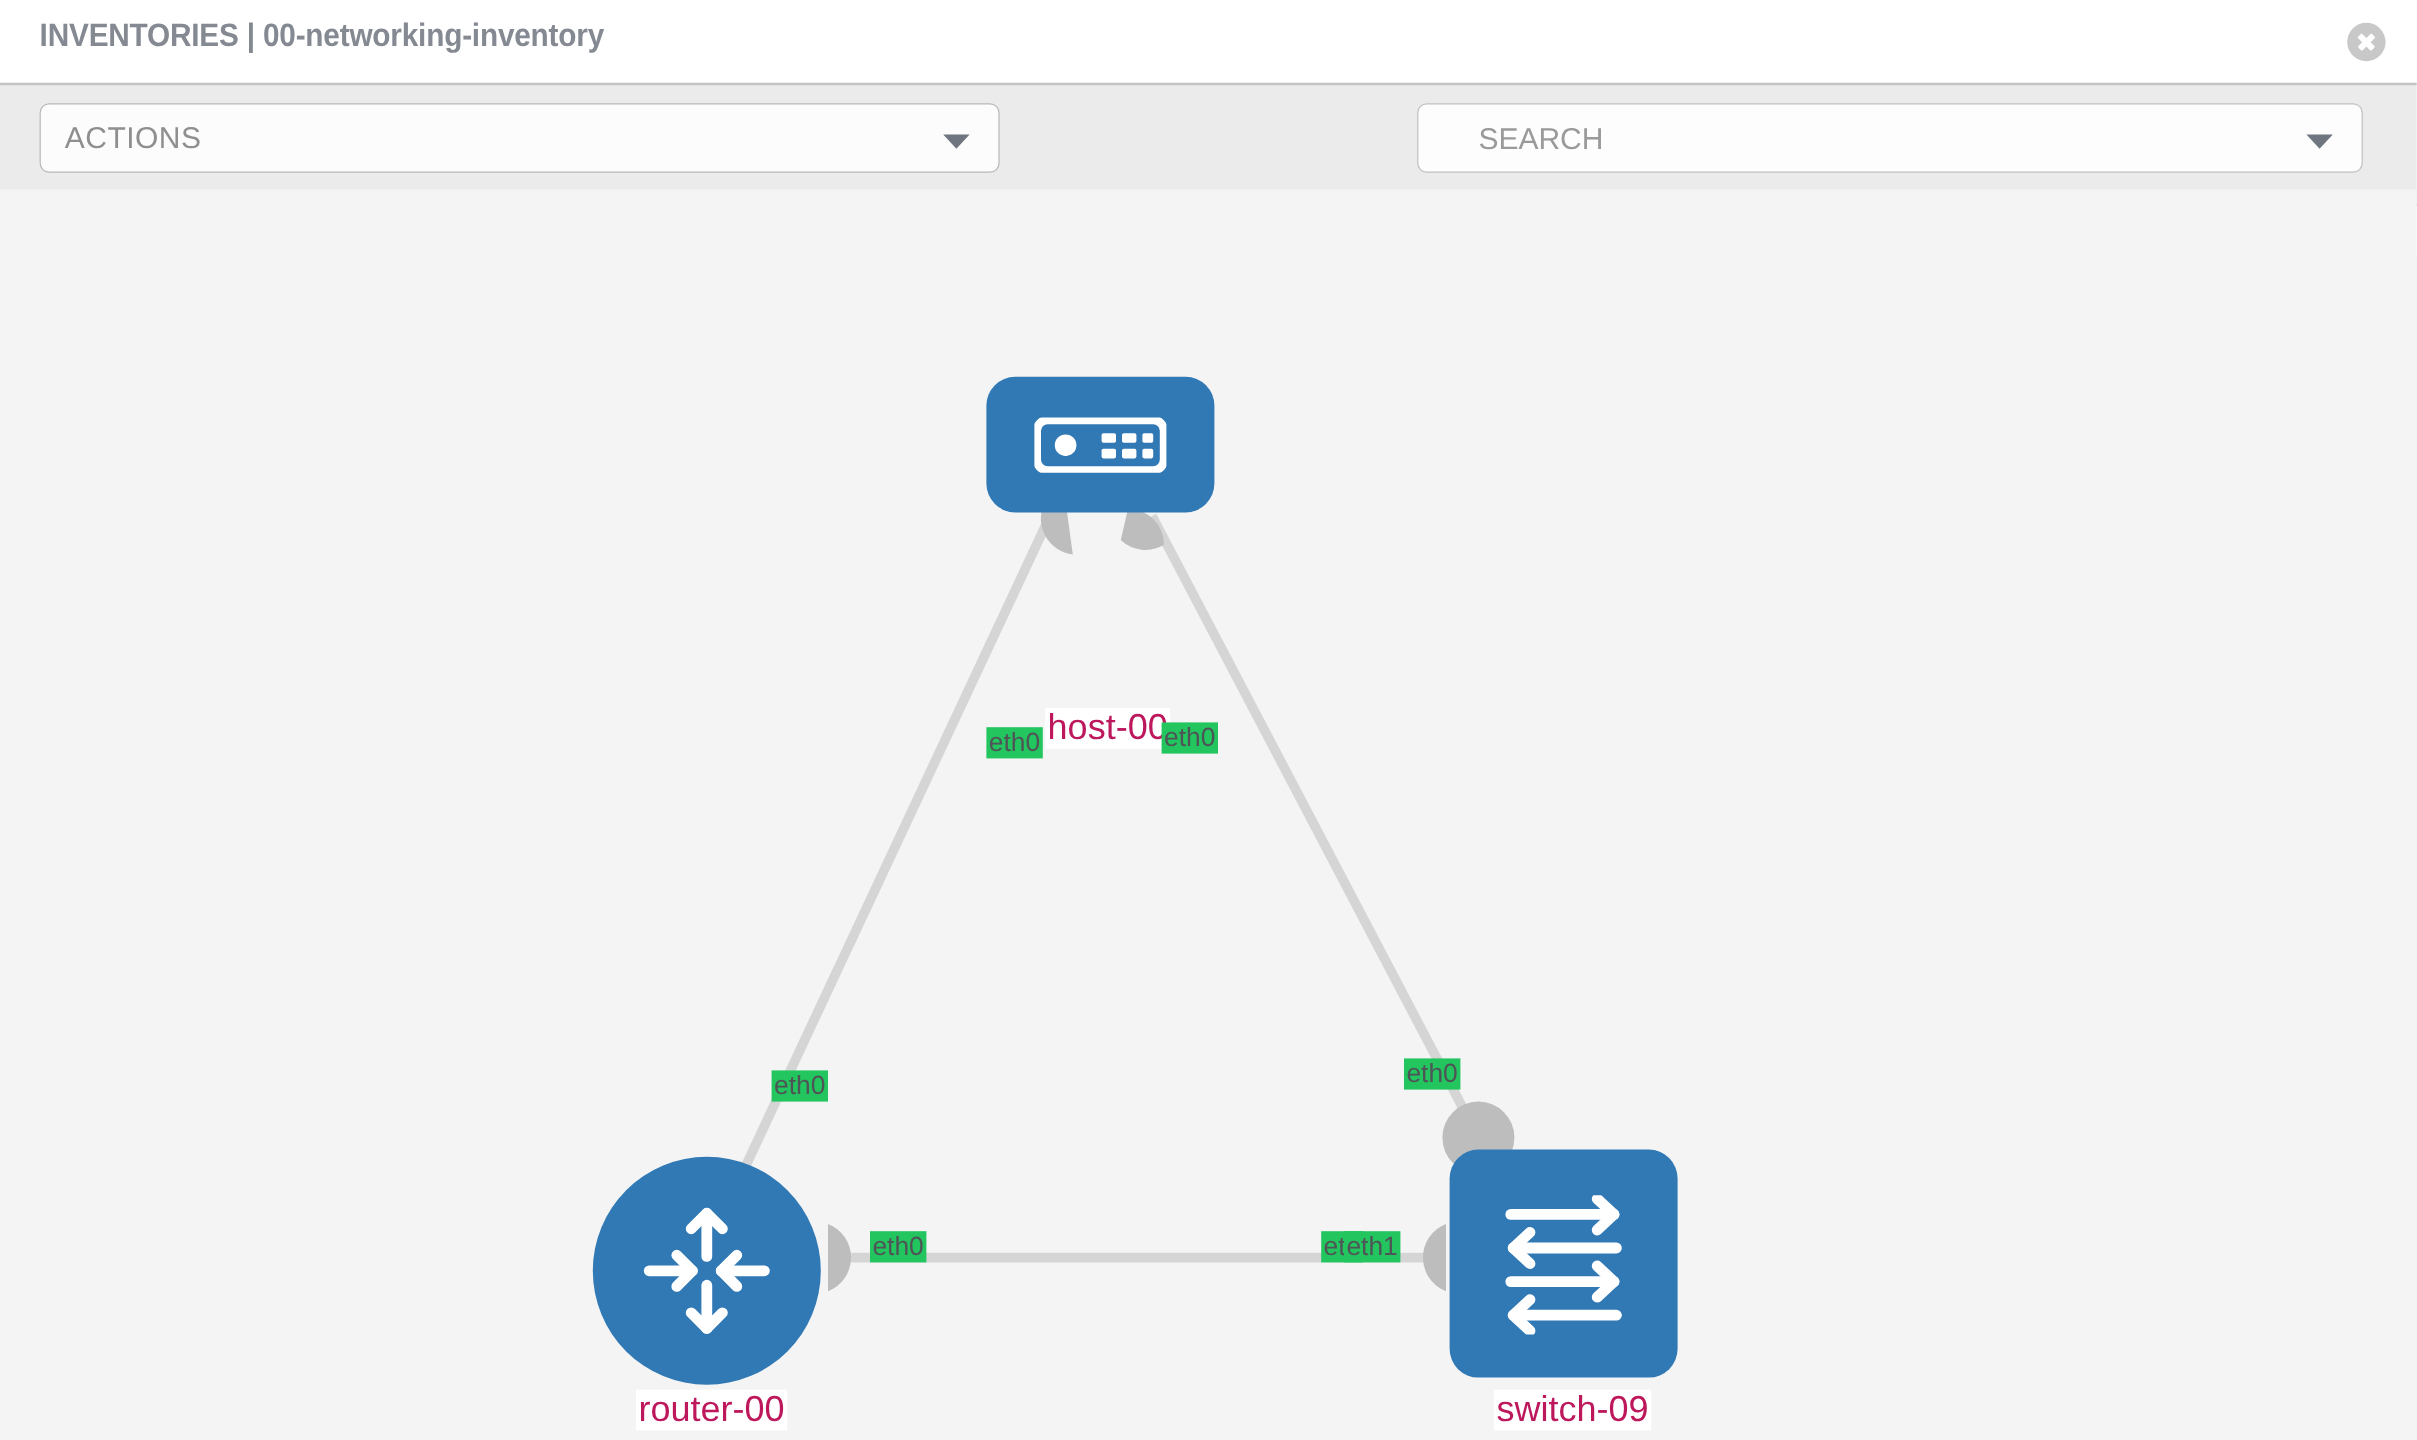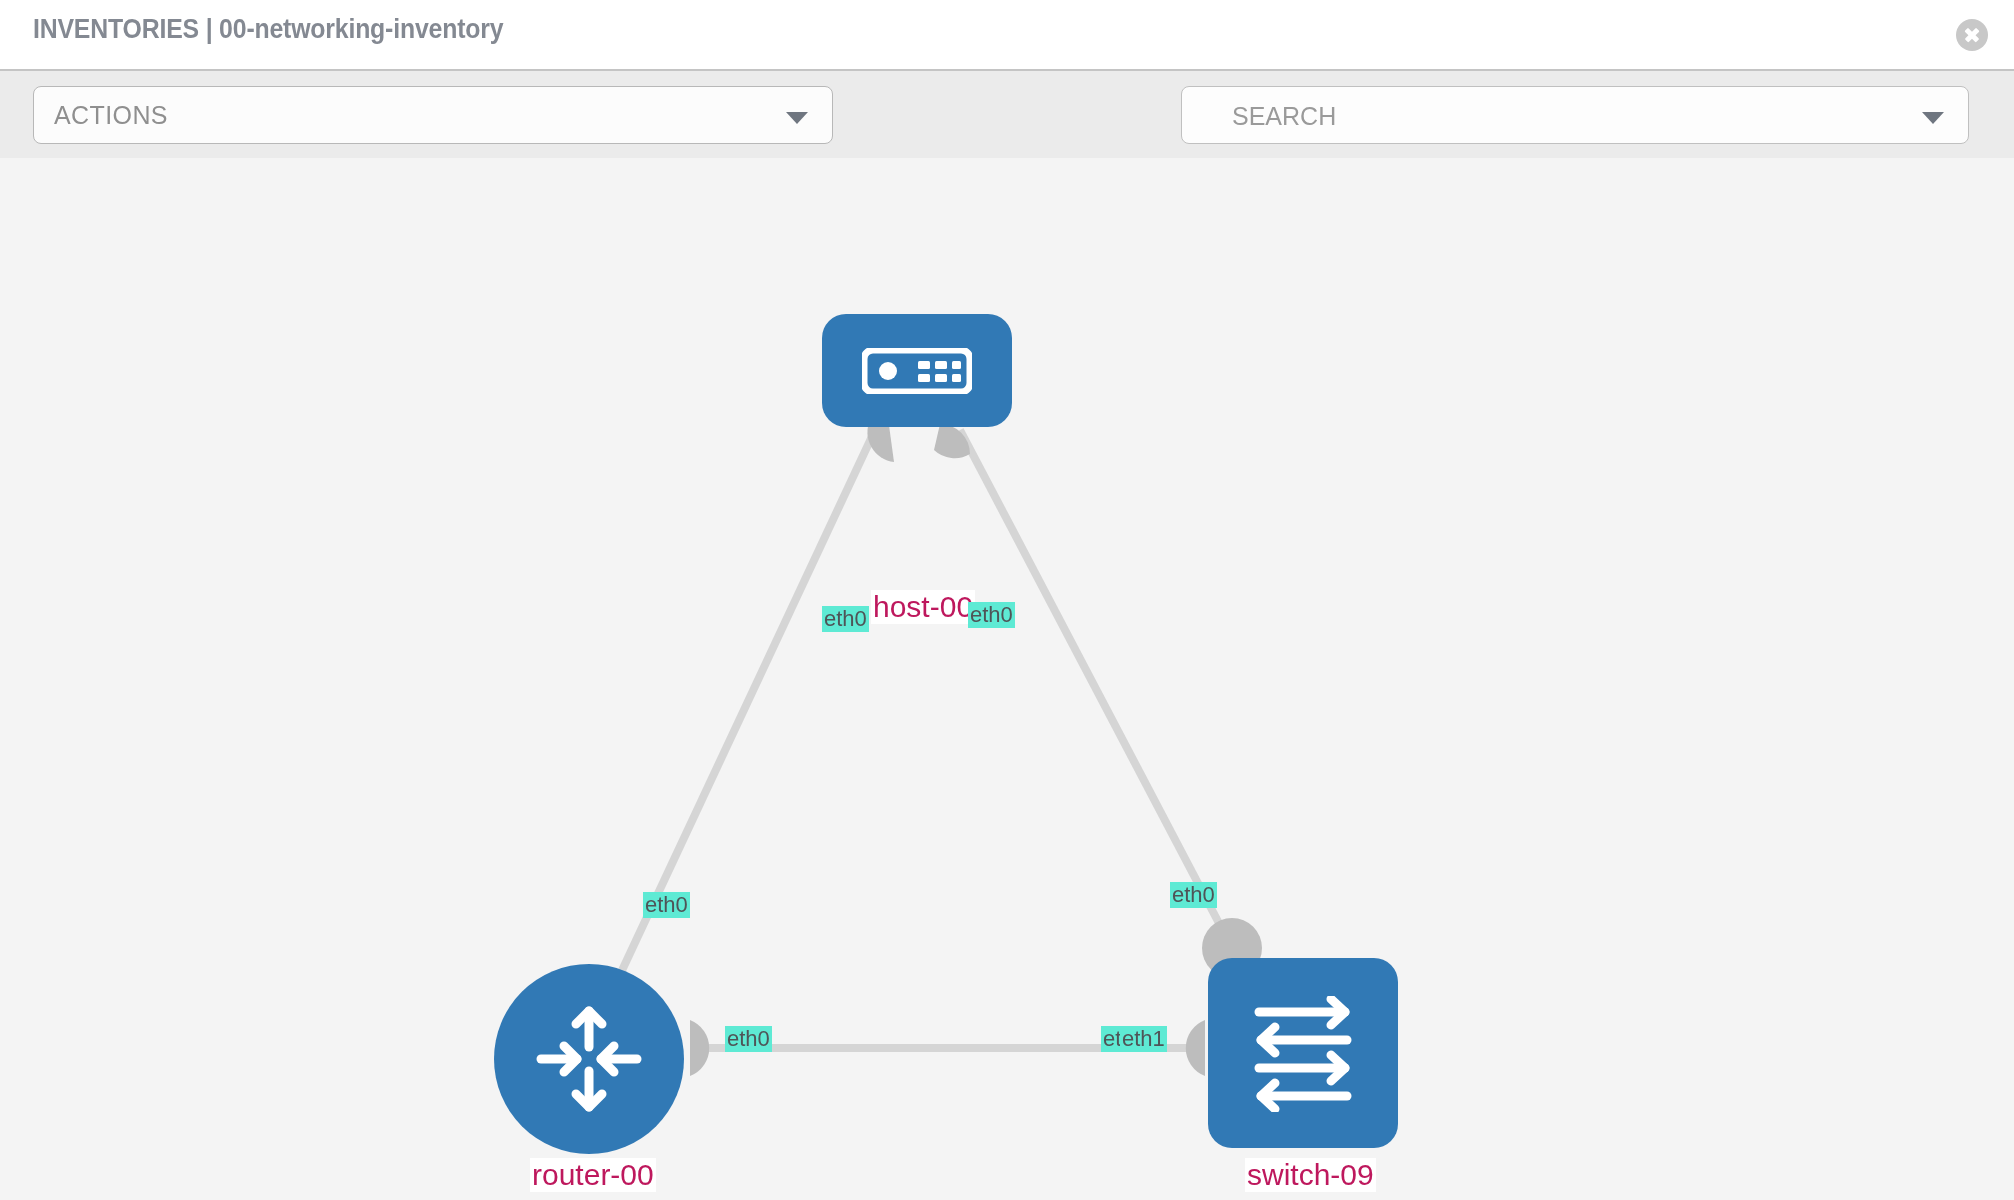--- a/index.html
+++ b/index.html
@@ -180,21 +180,21 @@
     line-height: 34px;
   }
   .label-host   { left: 871px; top: 432px; }
   .label-router { left: 530px; top: 1000px; }
   .label-switch { left: 1245px; top: 1000px; }
 
   .edge-label {
     position: absolute;
     font-size: 22px;
     color: #4f5457;
-    background: #5eead4;
+    background: #22c55e;
     white-space: nowrap;
     padding: 0 2px;
     line-height: 26px;
   }
   .el-host-left   { left: 822px;  top: 448px; }
   .el-host-right  { left: 968px;  top: 444px; }
   .el-router-up   { left: 643px;  top: 734px; }
   .el-switch-up   { left: 1170px; top: 724px; }
   .el-router-side { left: 725px;  top: 868px; }
   .el-switch-a    { left: 1101px; top: 868px; z-index: 1; }

